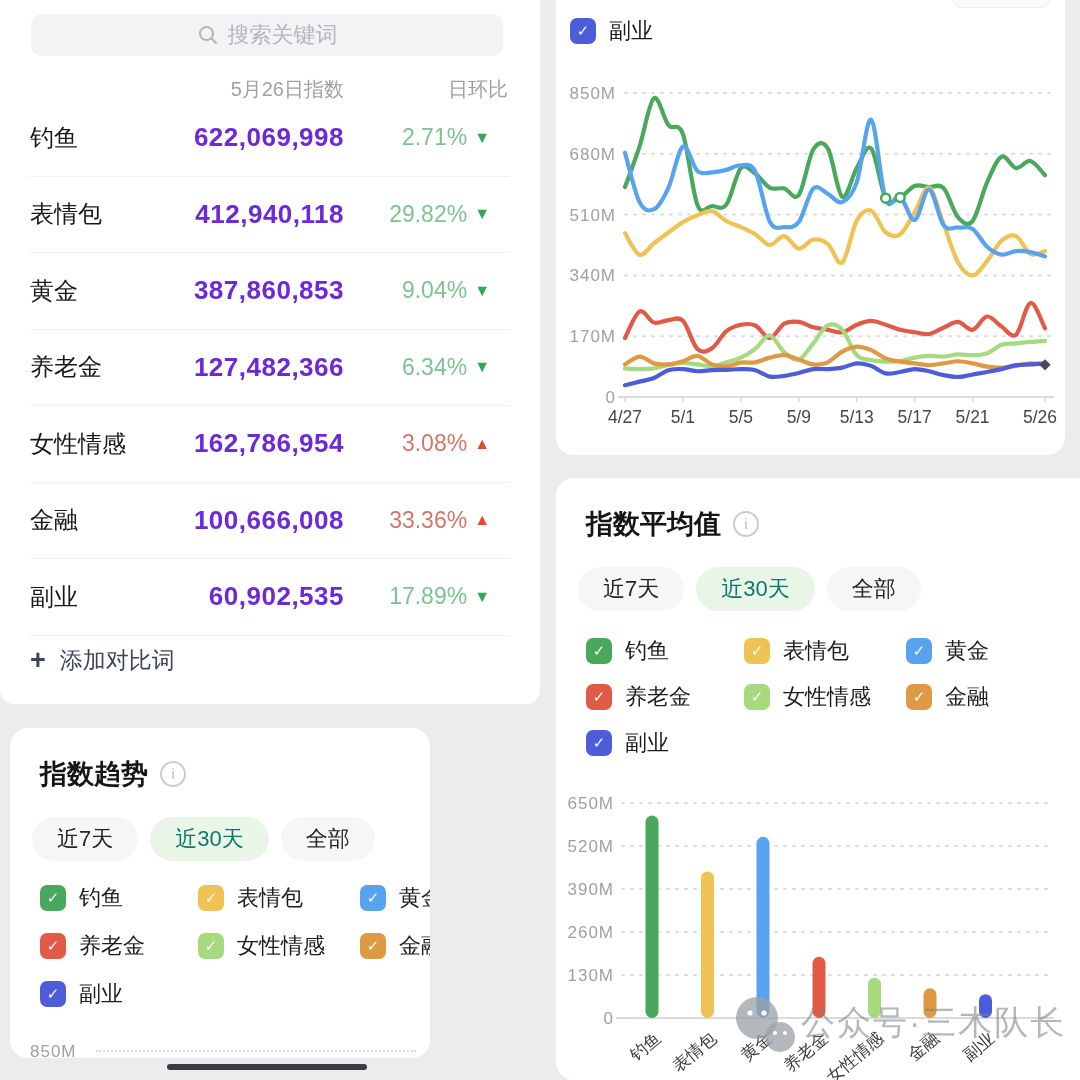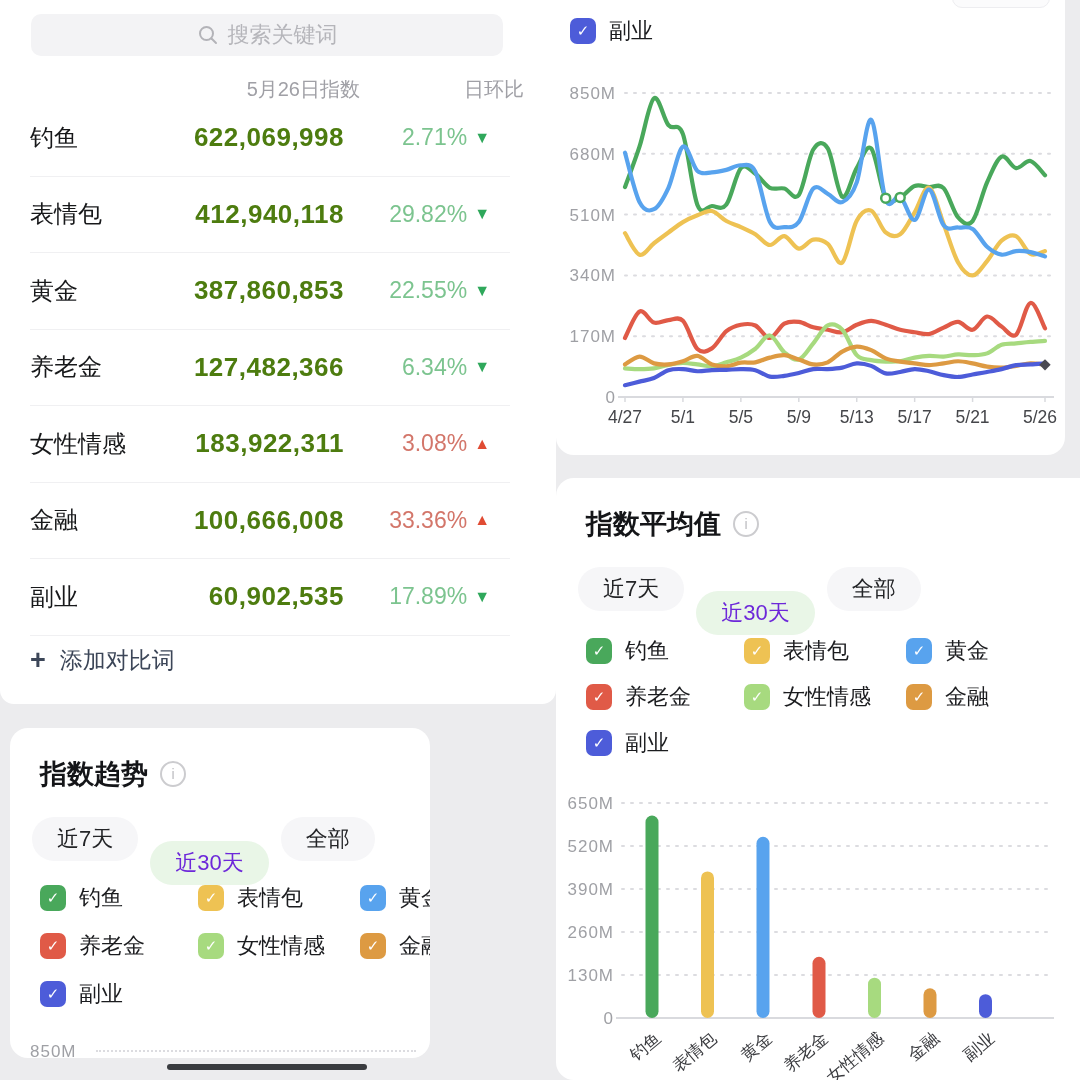--- a/index.html
+++ b/index.html
@@ -2,32 +2,32 @@
 <html><head>
 <meta charset="utf-8">
 <style>
   html,body{margin:0;padding:0;}
   body{width:1080px;height:1080px;overflow:hidden;}
   .stage{position:relative;width:1080px;height:1080px;background:#ececee;overflow:hidden;
          font-family:"Liberation Sans",sans-serif;-webkit-font-smoothing:antialiased;}
 
   
   .panel-top-left{position:absolute;left:0;top:0;width:540px;height:704px;background:#ffffff;
-                  border-radius:0 0 14px 14px;padding-left:16px;}
+                  border-radius:0 0 14px 14px;}
   .searchbar{position:absolute;left:31px;top:14px;width:472px;height:42px;background:#f3f3f5;
              border-radius:10px;display:flex;align-items:center;justify-content:center;gap:9px;
              color:#b5b5ba;font-size:22px;cursor:text;}
   .searchbar svg{flex:0 0 auto;}
   .th{position:absolute;top:76px;font-size:20px;color:#a0a0a6;}
   .th-index{right:196px;}
   .th-dod{right:32px;}
   .kw-rows{position:absolute;top:100px;left:30px;width:480px;}
   .kw-row{position:relative;height:75.5px;display:flex;align-items:center;border-bottom:1px solid #f0f0f2;}
   .kw-row .kw{font-size:24px;color:#17181a;}
-  .kw-row .val{position:absolute;right:166px;font-size:26px;font-weight:bold;color:#4d7c0f;letter-spacing:.5px;}
+  .kw-row .val{position:absolute;right:166px;font-size:26px;font-weight:bold;color:#6d28d9;letter-spacing:.5px;}
   .pct{position:absolute;right:20px;font-size:23px;display:flex;align-items:center;}
   .pct .tri{font-size:16px;margin-left:7px;}
   .pct.down{color:#7cc48f;}  .pct.down .tri{color:#2fa85b;}
   .pct.up{color:#d3766a;}    .pct.up .tri{color:#e04b33;}
   .add-compare{position:absolute;left:30px;top:645px;display:flex;align-items:center;gap:14px;
                background:none;border:none;padding:0;color:#3c4658;font-size:23px;cursor:pointer;
                font-family:inherit;}
   .add-compare .plus{font-size:27px;font-weight:600;line-height:1;}
 
   
@@ -37,21 +37,21 @@
   .avg-card{left:556px;top:478px;width:509px;height:602px;border-radius:18px;overflow:hidden;padding-left:40px;}
 
   .card-title{position:absolute;left:30px;top:28px;display:flex;align-items:center;gap:12px;
               font-size:27px;font-weight:bold;color:#141518;}
   .info-icon{width:22px;height:22px;border-radius:50%;border:2px solid #cccccf;color:#bcbcc0;
              font-size:14px;font-weight:normal;display:flex;align-items:center;justify-content:center;
              cursor:pointer;}
   .tabs{position:absolute;left:22px;top:89px;display:flex;gap:12px;}
   .tab{height:44px;padding:0 25px;border-radius:22px;background:#f6f6f8;color:#232427;font-size:22px;
        display:flex;align-items:center;border:none;font-family:inherit;cursor:pointer;}
-  .tab.selected{background:#e9f6e7;color:#6d28d9;margin-top:24px;}
+  .tab.selected{background:#e9f6e7;color:#0f766e;}
   .legend{position:absolute;left:30px;width:470px;display:grid;grid-template-columns:158px 162px 1fr;}
   .trend-card .legend{top:153px;row-gap:14px;}
   .avg-card .legend{top:156px;row-gap:12px;}
   .legend-item{display:flex;align-items:center;gap:13px;height:34px;font-size:22px;color:#1b1c1f;cursor:pointer;}
   .checkbox{width:26px;height:26px;border-radius:7px;color:#fff;font-size:15px;
             display:flex;align-items:center;justify-content:center;flex:0 0 auto;}
   .single-legend{position:absolute;left:14px;top:14px;}
 
   
   .peek-label{position:absolute;left:20px;top:314px;font-size:17px;color:#9fa0a5;letter-spacing:1px;}
@@ -99,35 +99,35 @@
           <span class="val">412,940,118</span>
           <span class="pct down">
             <span>29.82%</span>
             <span class="tri">▼</span>
           </span>
         </div>
         <div class="kw-row">
           <span class="kw">黄金</span>
           <span class="val">387,860,853</span>
           <span class="pct down">
-            <span>22.55%</span>
+            <span>9.04%</span>
             <span class="tri">▼</span>
           </span>
         </div>
         <div class="kw-row">
           <span class="kw">养老金</span>
           <span class="val">127,482,366</span>
           <span class="pct down">
             <span>6.34%</span>
             <span class="tri">▼</span>
           </span>
         </div>
         <div class="kw-row">
           <span class="kw">女性情感</span>
-          <span class="val">183,922,311</span>
+          <span class="val">162,786,954</span>
           <span class="pct up">
             <span>3.08%</span>
             <span class="tri">▲</span>
           </span>
         </div>
         <div class="kw-row">
           <span class="kw">金融</span>
           <span class="val">100,666,008</span>
           <span class="pct up">
             <span>33.36%</span>
@@ -305,16 +305,27 @@
         <text x="273" y="260" text-anchor="end" font-size="17" fill="#3a3b3f" transform="rotate(-40 273 260)">养老金</text>
         <rect x="312" y="197.64615384615385" width="13" height="40.35384615384615" rx="6.5" ry="6.5" fill="#a7da7f"></rect>
         <text x="328.5" y="260" text-anchor="end" font-size="17" fill="#3a3b3f" transform="rotate(-40 328.5 260)">女性情感</text>
         <rect x="367.5" y="208.23076923076923" width="13" height="29.769230769230774" rx="6.5" ry="6.5" fill="#dd9a42"></rect>
         <text x="384" y="260" text-anchor="end" font-size="17" fill="#3a3b3f" transform="rotate(-40 384 260)">金融</text>
         <rect x="423" y="214.18461538461537" width="13" height="23.81538461538463" rx="6.5" ry="6.5" fill="#4d5cd9"></rect>
         <text x="439.5" y="260" text-anchor="end" font-size="17" fill="#3a3b3f" transform="rotate(-40 439.5 260)">副业</text>
       </svg>
   </section>
 
+  <div class="watermark">
+    <svg width="64" height="62" viewBox="0 0 64 62">
+      <circle cx="24" cy="26" r="21" fill="#9ba0a6" opacity="0.75"></circle>
+      <circle cx="47" cy="45" r="15" fill="#9ba0a6" opacity="0.75"></circle>
+      <circle cx="17" cy="21" r="2.6" fill="#ffffff"></circle>
+      <circle cx="31" cy="21" r="2.6" fill="#ffffff"></circle>
+      <circle cx="42" cy="41" r="2.1" fill="#ffffff"></circle>
+      <circle cx="52" cy="41" r="2.1" fill="#ffffff"></circle>
+    </svg>
+    <span class="wm-text">公众号·三木队长</span>
+  </div>
   <div class="home-indicator"></div>
   <div class="cut-pill"></div>
 
 </div>
 
 </body></html>

